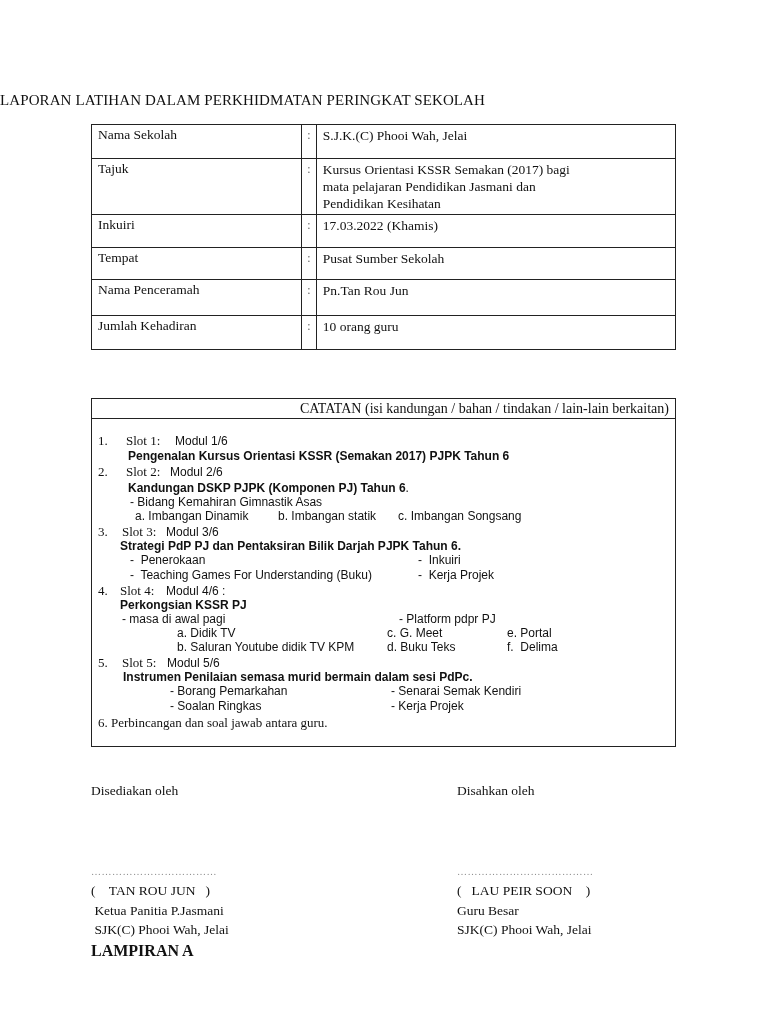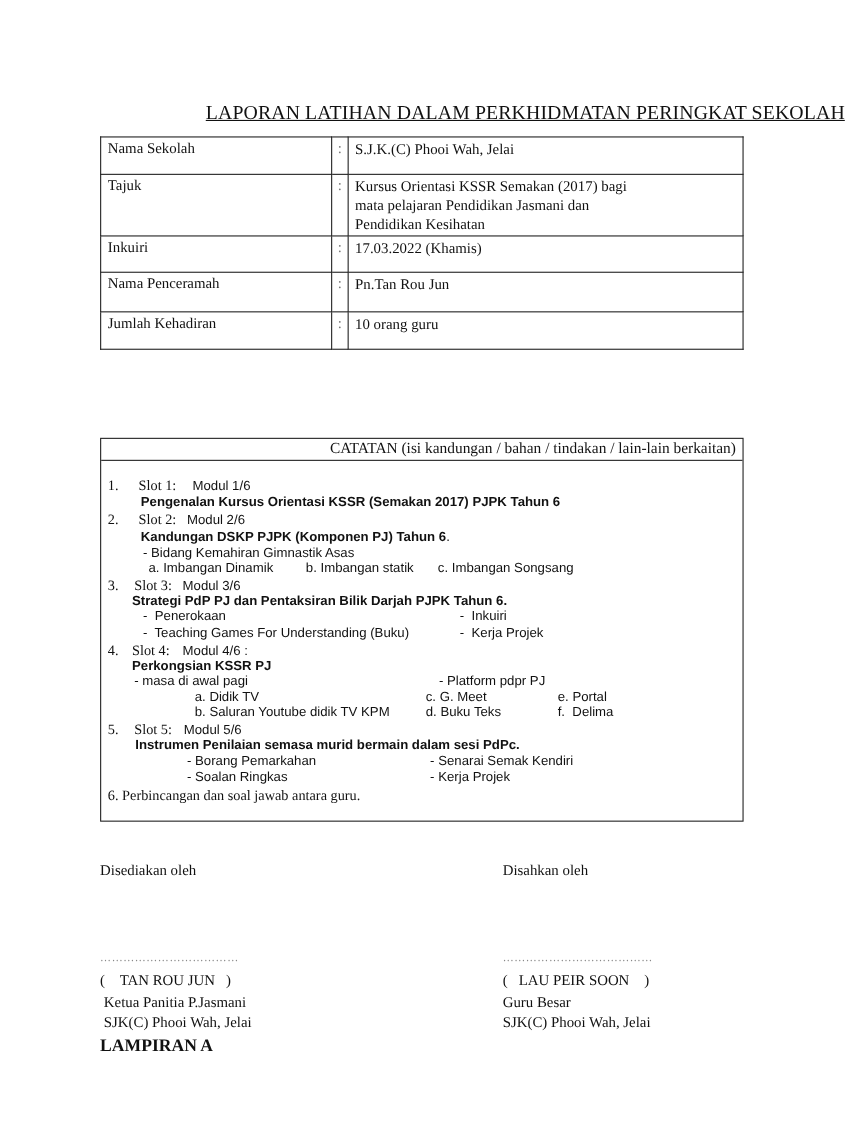--- a/index.html
+++ b/index.html
@@ -1,20 +1,20 @@
 <!DOCTYPE html>
 <html><head>
 <meta charset="utf-8">
 <style>
   html, body { margin:0; padding:0; background:#ffffff; }
   body { width:768px; height:1024px; position:relative; overflow:hidden; color:#111; }
   .serif { font-family: "Liberation Serif", "DejaVu Serif", serif; }
   .sans { font-family: "Liberation Sans", "DejaVu Sans", sans-serif; }
-  .title { position:absolute; top:92px; left:0; width:768px; text-align:right;
-           font-size:18px; text-decoration:underline; letter-spacing:0.1px; }
+  .title { position:absolute; top:92px; left:0; width:768px; text-align:left;
+           font-size:15px; letter-spacing:0.1px; }
   table.info { position:absolute; top:124px; left:91px; width:585px; border-collapse:collapse;
                font-size:13.5px; }
   table.info td { border:1.2px solid #222; vertical-align:top; padding:2px 6px; }
   table.info td.lbl { width:197px; }
   table.info td.colon { width:3px; padding:2px 5px; color:#777; }
   table.info td.val { line-height:17px; }
   .catatan { position:absolute; top:398px; left:91px; width:583px; height:347px;
              border:1.2px solid #222;text-align:right; }
   .cat-head { height:19px; border-bottom:1.2px solid #222; font-size:14px; padding:0 6px; line-height:19px; }
   .cat-body { position:relative; }
@@ -41,20 +41,25 @@
     </tr>
     <tr style="height:50px">
       <td class="lbl">Tajuk</td>
       <td class="colon">:</td>
       <td class="val" style="padding-right:85px">Kursus Orientasi KSSR Semakan (2017) bagi mata pelajaran Pendidikan Jasmani dan Pendidikan Kesihatan</td>
     </tr>
     <tr style="height:33px">
       <td class="lbl">Inkuiri</td>
       <td class="colon">:</td>
       <td class="val">17.03.2022 (Khamis)</td>
+    </tr>
+    <tr style="height:32px">
+      <td class="lbl">Tempat</td>
+      <td class="colon">:</td>
+      <td class="val">Pusat Sumber Sekolah</td>
     </tr>
     <tr style="height:36px">
       <td class="lbl">Nama Penceramah</td>
       <td class="colon">:</td>
       <td class="val">Pn.Tan Rou Jun</td>
     </tr>
     <tr style="height:34px">
       <td class="lbl">Jumlah Kehadiran</td>
       <td class="colon">:</td>
       <td class="val">10 orang guru</td>

